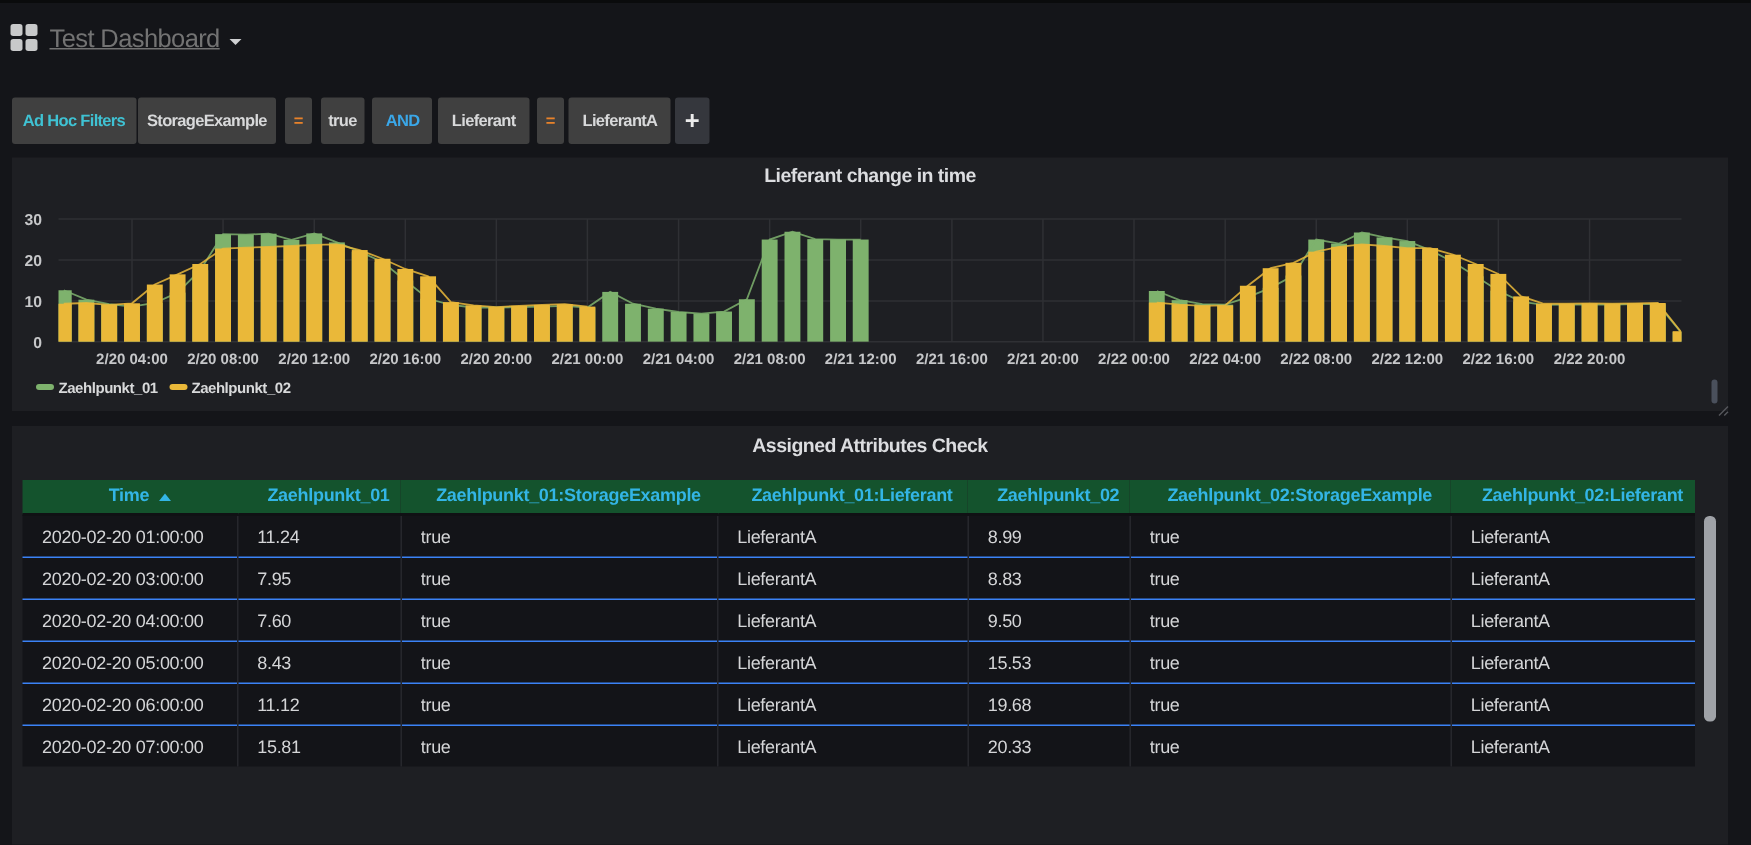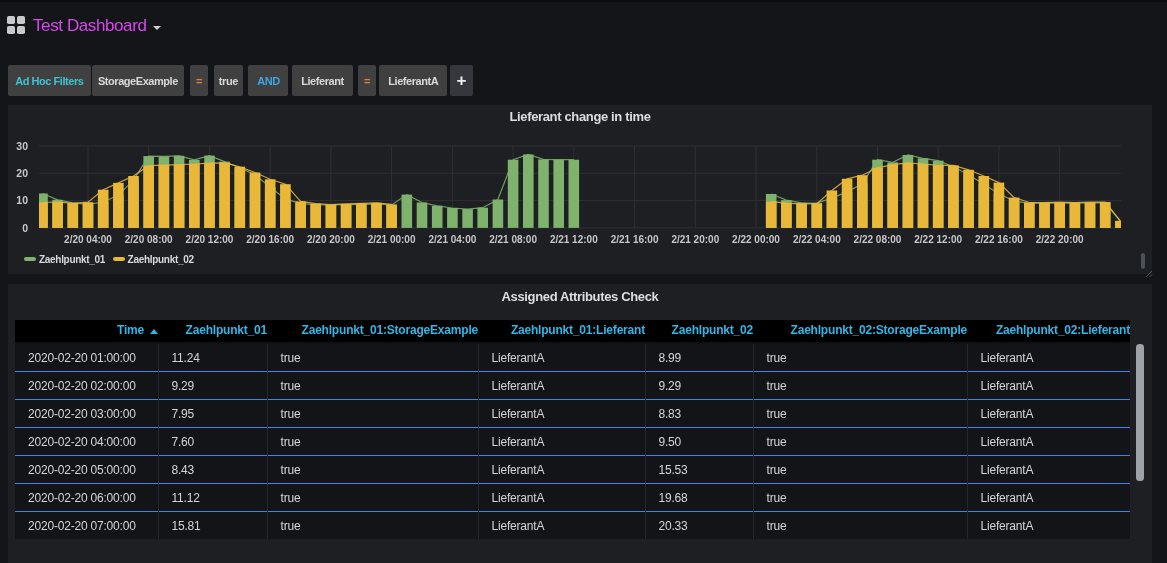--- a/index.html
+++ b/index.html
@@ -1,21 +1,21 @@
 <!DOCTYPE html>
 <html><head><meta charset="utf-8">
 <style>
 * { margin:0; padding:0; box-sizing:border-box; }
 html,body { width:1167px; height:563px; background:#141519; overflow:hidden;
   font-family:"Liberation Sans", sans-serif; }
 .abs { position:absolute; }
 #topline { left:0; top:0; width:1167px; height:2px; background:#0a0b0c; }
 #gridicon { left:7px; top:16px; width:17px; height:17px; }
 #gridicon div { position:absolute; width:8.1px; height:8px; background:#c8c9ca; border-radius:1.8px; }
-#title { left:33px; top:15.5px; font-size:17px; letter-spacing:-0.4px; color:#d946ef; }
+#title { left:33px; top:15.5px; font-size:17px; letter-spacing:-0.4px; color:#737373;text-decoration:underline; }
 #caret { left:152.5px; top:26px; width:0; height:0;
   border-left:4.5px solid transparent; border-right:4.5px solid transparent;
   border-top:4.5px solid #cfd0d2; }
 .chip { position:absolute; top:65px; height:31px; background:#404040; border-radius:2px;
   color:#d8d9da; font-size:11px; font-weight:700; text-align:center; line-height:32px;
   letter-spacing:-0.45px; }
 .chip.var { color:#3fc2d3; }
 .chip.op { color:#e8822a; }
 .chip.and { color:#3aa7e8; }
 .chip.plus { background:#35373d; color:#ececec; font-size:17px; font-weight:700; }
@@ -23,21 +23,21 @@
 #p1 { left:8px; top:105px; width:1144px; height:169px; }
 #p2 { left:8px; top:284px; width:1144px; height:279px; }
 .ptitle { position:absolute; width:100%; text-align:center; font-size:13px; font-weight:700;
   color:#dcdde0; letter-spacing:-0.35px; }
 #legend { position:absolute; left:16px; top:149px; height:16px; font-size:10px; font-weight:700;
   color:#d8d9da; letter-spacing:-0.3px; }
 .ldash { display:inline-block; width:12px; height:4px; border-radius:2px; vertical-align:2px;
   margin-right:3px; }
 #tbl { position:absolute; left:15px; top:320px; width:1115px; border-collapse:collapse;
   table-layout:fixed; font-size:12px; letter-spacing:-0.2px; }
-#tbl th { background:#000000; color:#33b5e5; text-align:right; font-size:12px; font-weight:700;
+#tbl th { background:#14532d; color:#33b5e5; text-align:center; font-size:12px; font-weight:700;
   height:23px; padding:0 0 2px 13px; border-bottom:2px solid #101114; }
 #tbl td { background:#131418; color:#d4d5d7; height:27px; line-height:25px; padding:2px 0 0 13px;
   border-top:1px solid #3b82f6; border-left:1px solid #26272c; }
 #tbl td:first-child { border-left:none; }
 #tbl tr:first-child td { border-top:none; }
 .arr { display:inline-block; width:0; height:0; margin-left:6px;
   border-left:4.5px solid transparent; border-right:4.5px solid transparent;
   border-bottom:5px solid #33b5e5; vertical-align:0.5px; }
 #tscroll { position:absolute; left:1136px; top:344px; width:7.5px; height:137px;
   background:#9fa2a7; border-radius:3.5px; }
@@ -255,29 +255,20 @@
       <tr>
         <td>2020-02-20 01:00:00</td>
         <td>11.24</td>
         <td>true</td>
         <td>LieferantA</td>
         <td>8.99</td>
         <td>true</td>
         <td>LieferantA</td>
       </tr>
       <tr>
-        <td>2020-02-20 02:00:00</td>
-        <td>9.29</td>
-        <td>true</td>
-        <td>LieferantA</td>
-        <td>9.29</td>
-        <td>true</td>
-        <td>LieferantA</td>
-      </tr>
-      <tr>
         <td>2020-02-20 03:00:00</td>
         <td>7.95</td>
         <td>true</td>
         <td>LieferantA</td>
         <td>8.83</td>
         <td>true</td>
         <td>LieferantA</td>
       </tr>
       <tr>
         <td>2020-02-20 04:00:00</td>

